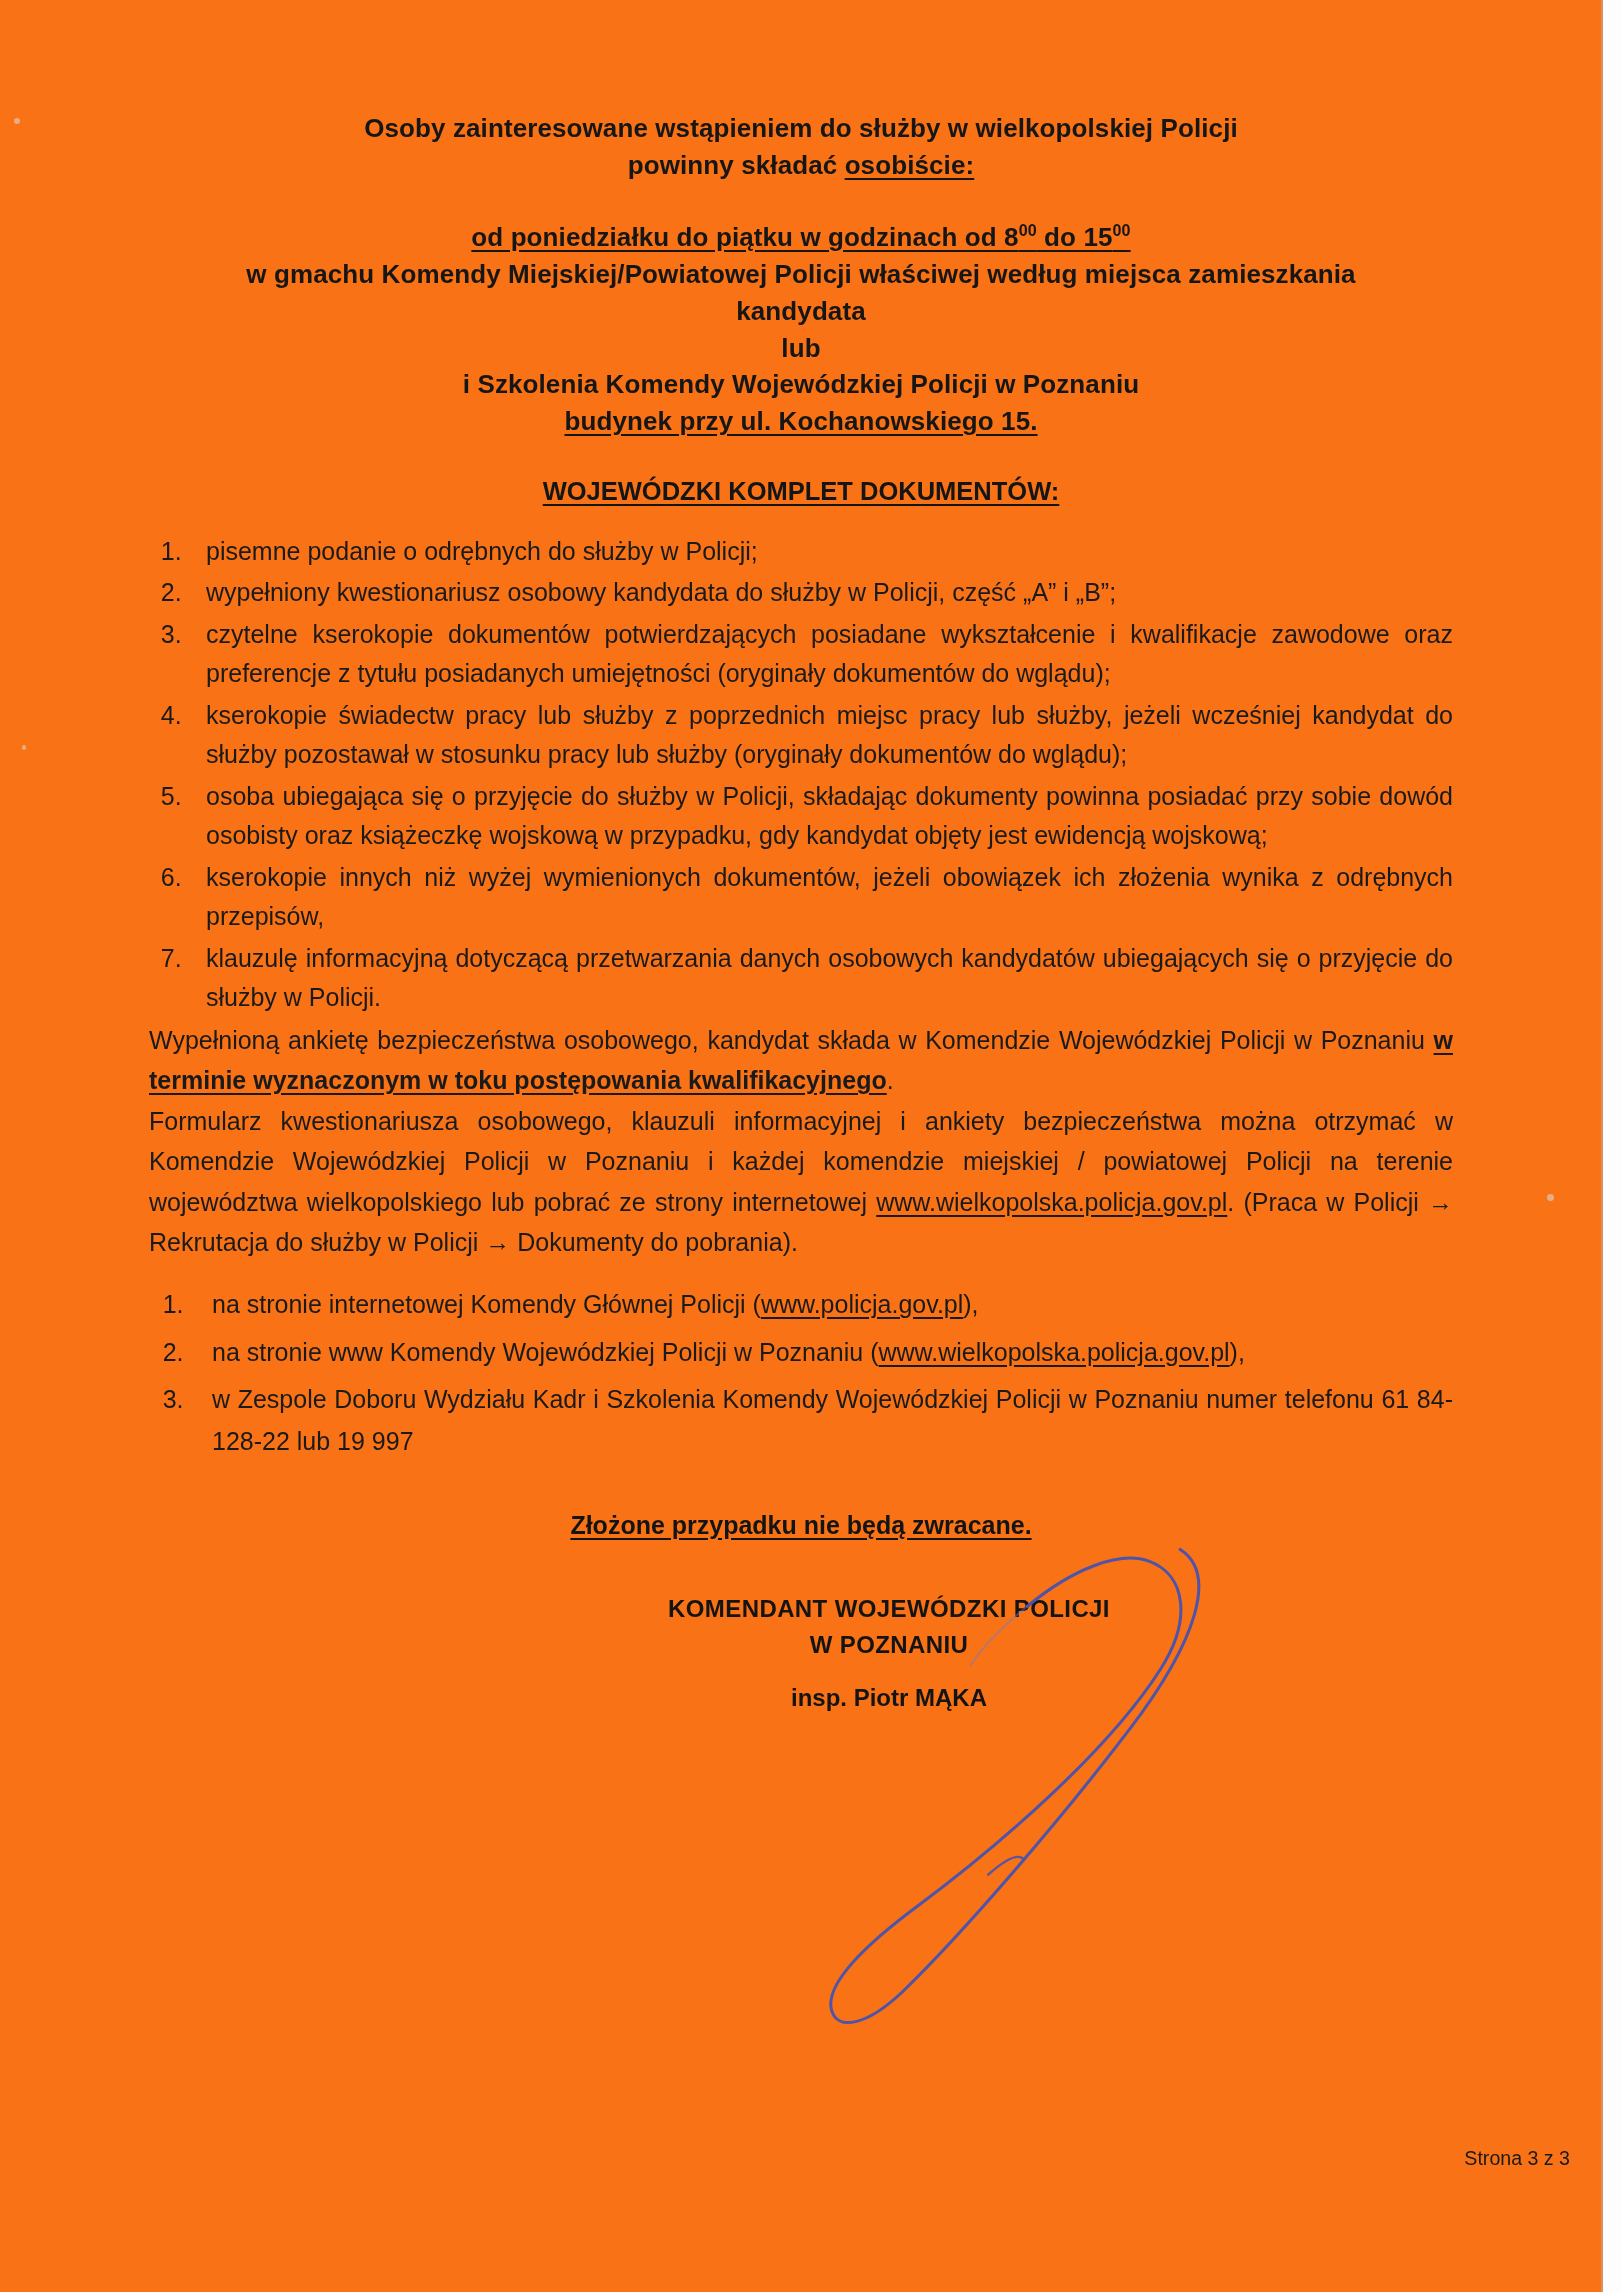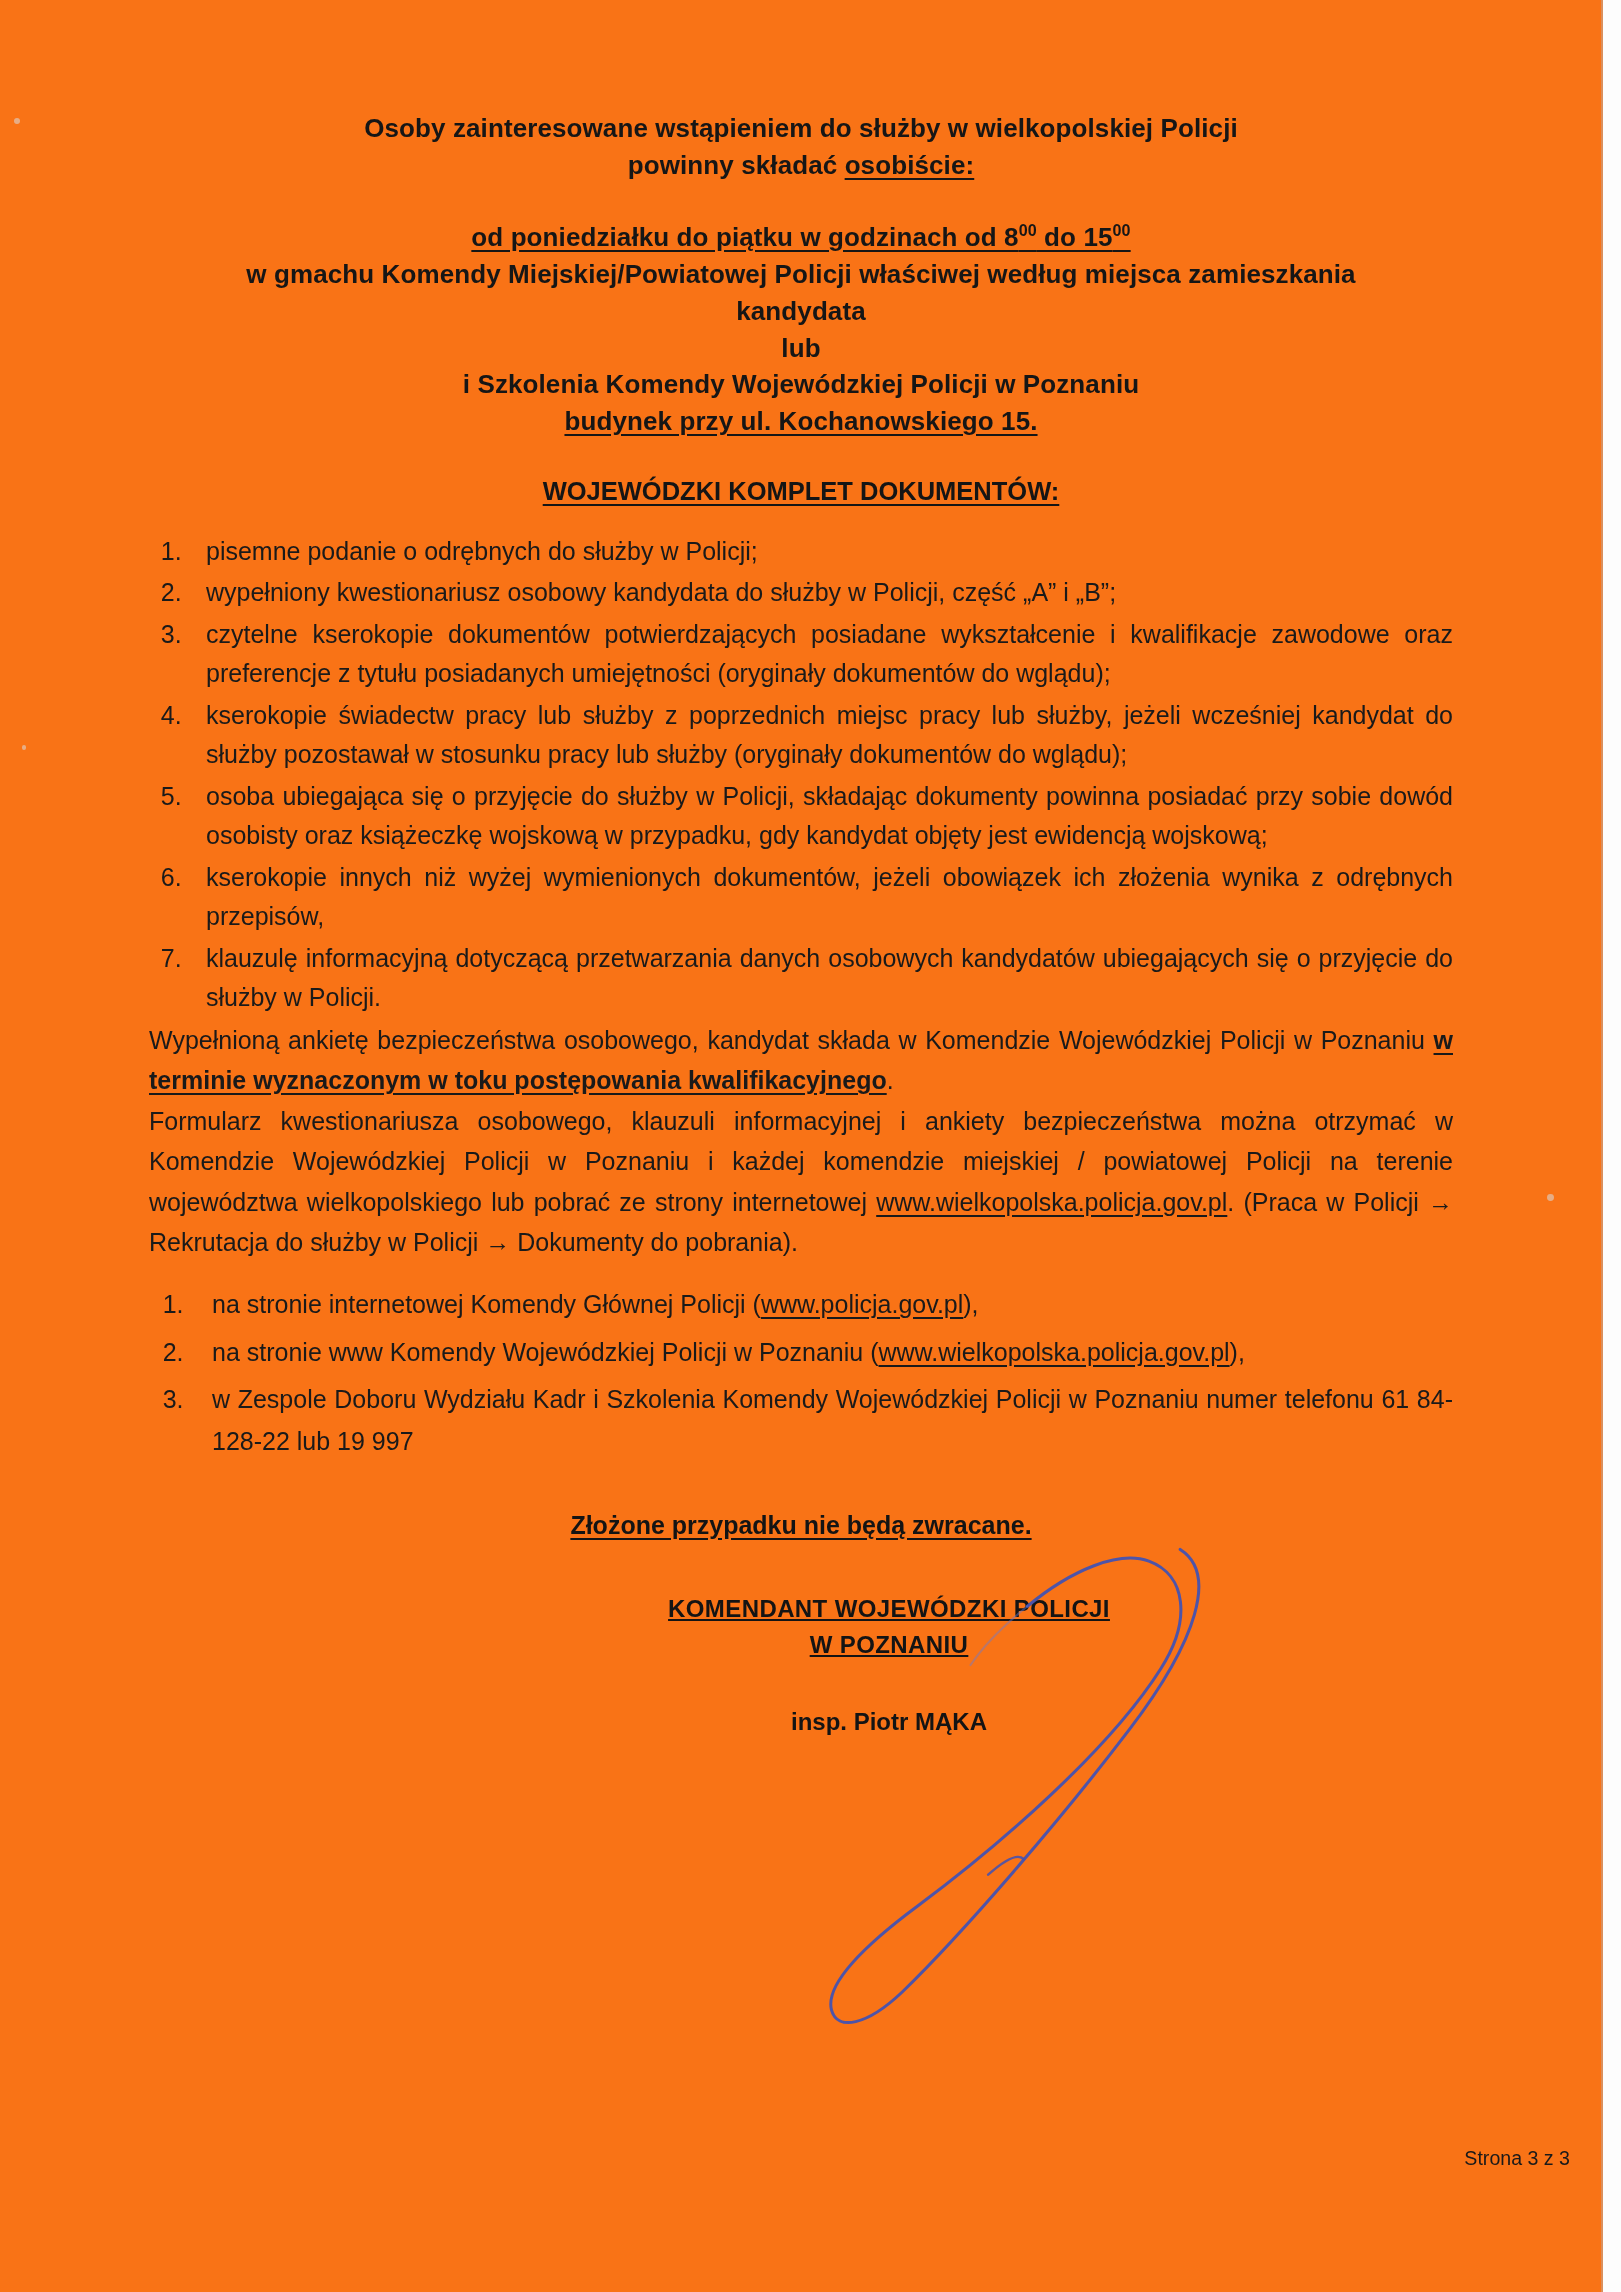--- a/index.html
+++ b/index.html
@@ -157,27 +157,26 @@
     text-align: center;
     position: relative;
   }
   .sig-line {
     font-size: 24px;
     font-weight: bold;
     letter-spacing: 0.4px;
     color: #141414;
     line-height: 1.5;
     margin-left: 176px;
-    text-decoration: underline;
   }
   .sig-name {
     font-size: 24px;
     font-weight: bold;
     color: #141414;
-    margin-top: 45px;
+    margin-top: 21px;
     margin-left: 176px;
   }
 
   .signature-ink {
     position: absolute;
     left: 647px;
     top: -69px;
     width: 451px;
     height: 529px;
     pointer-events: none;

